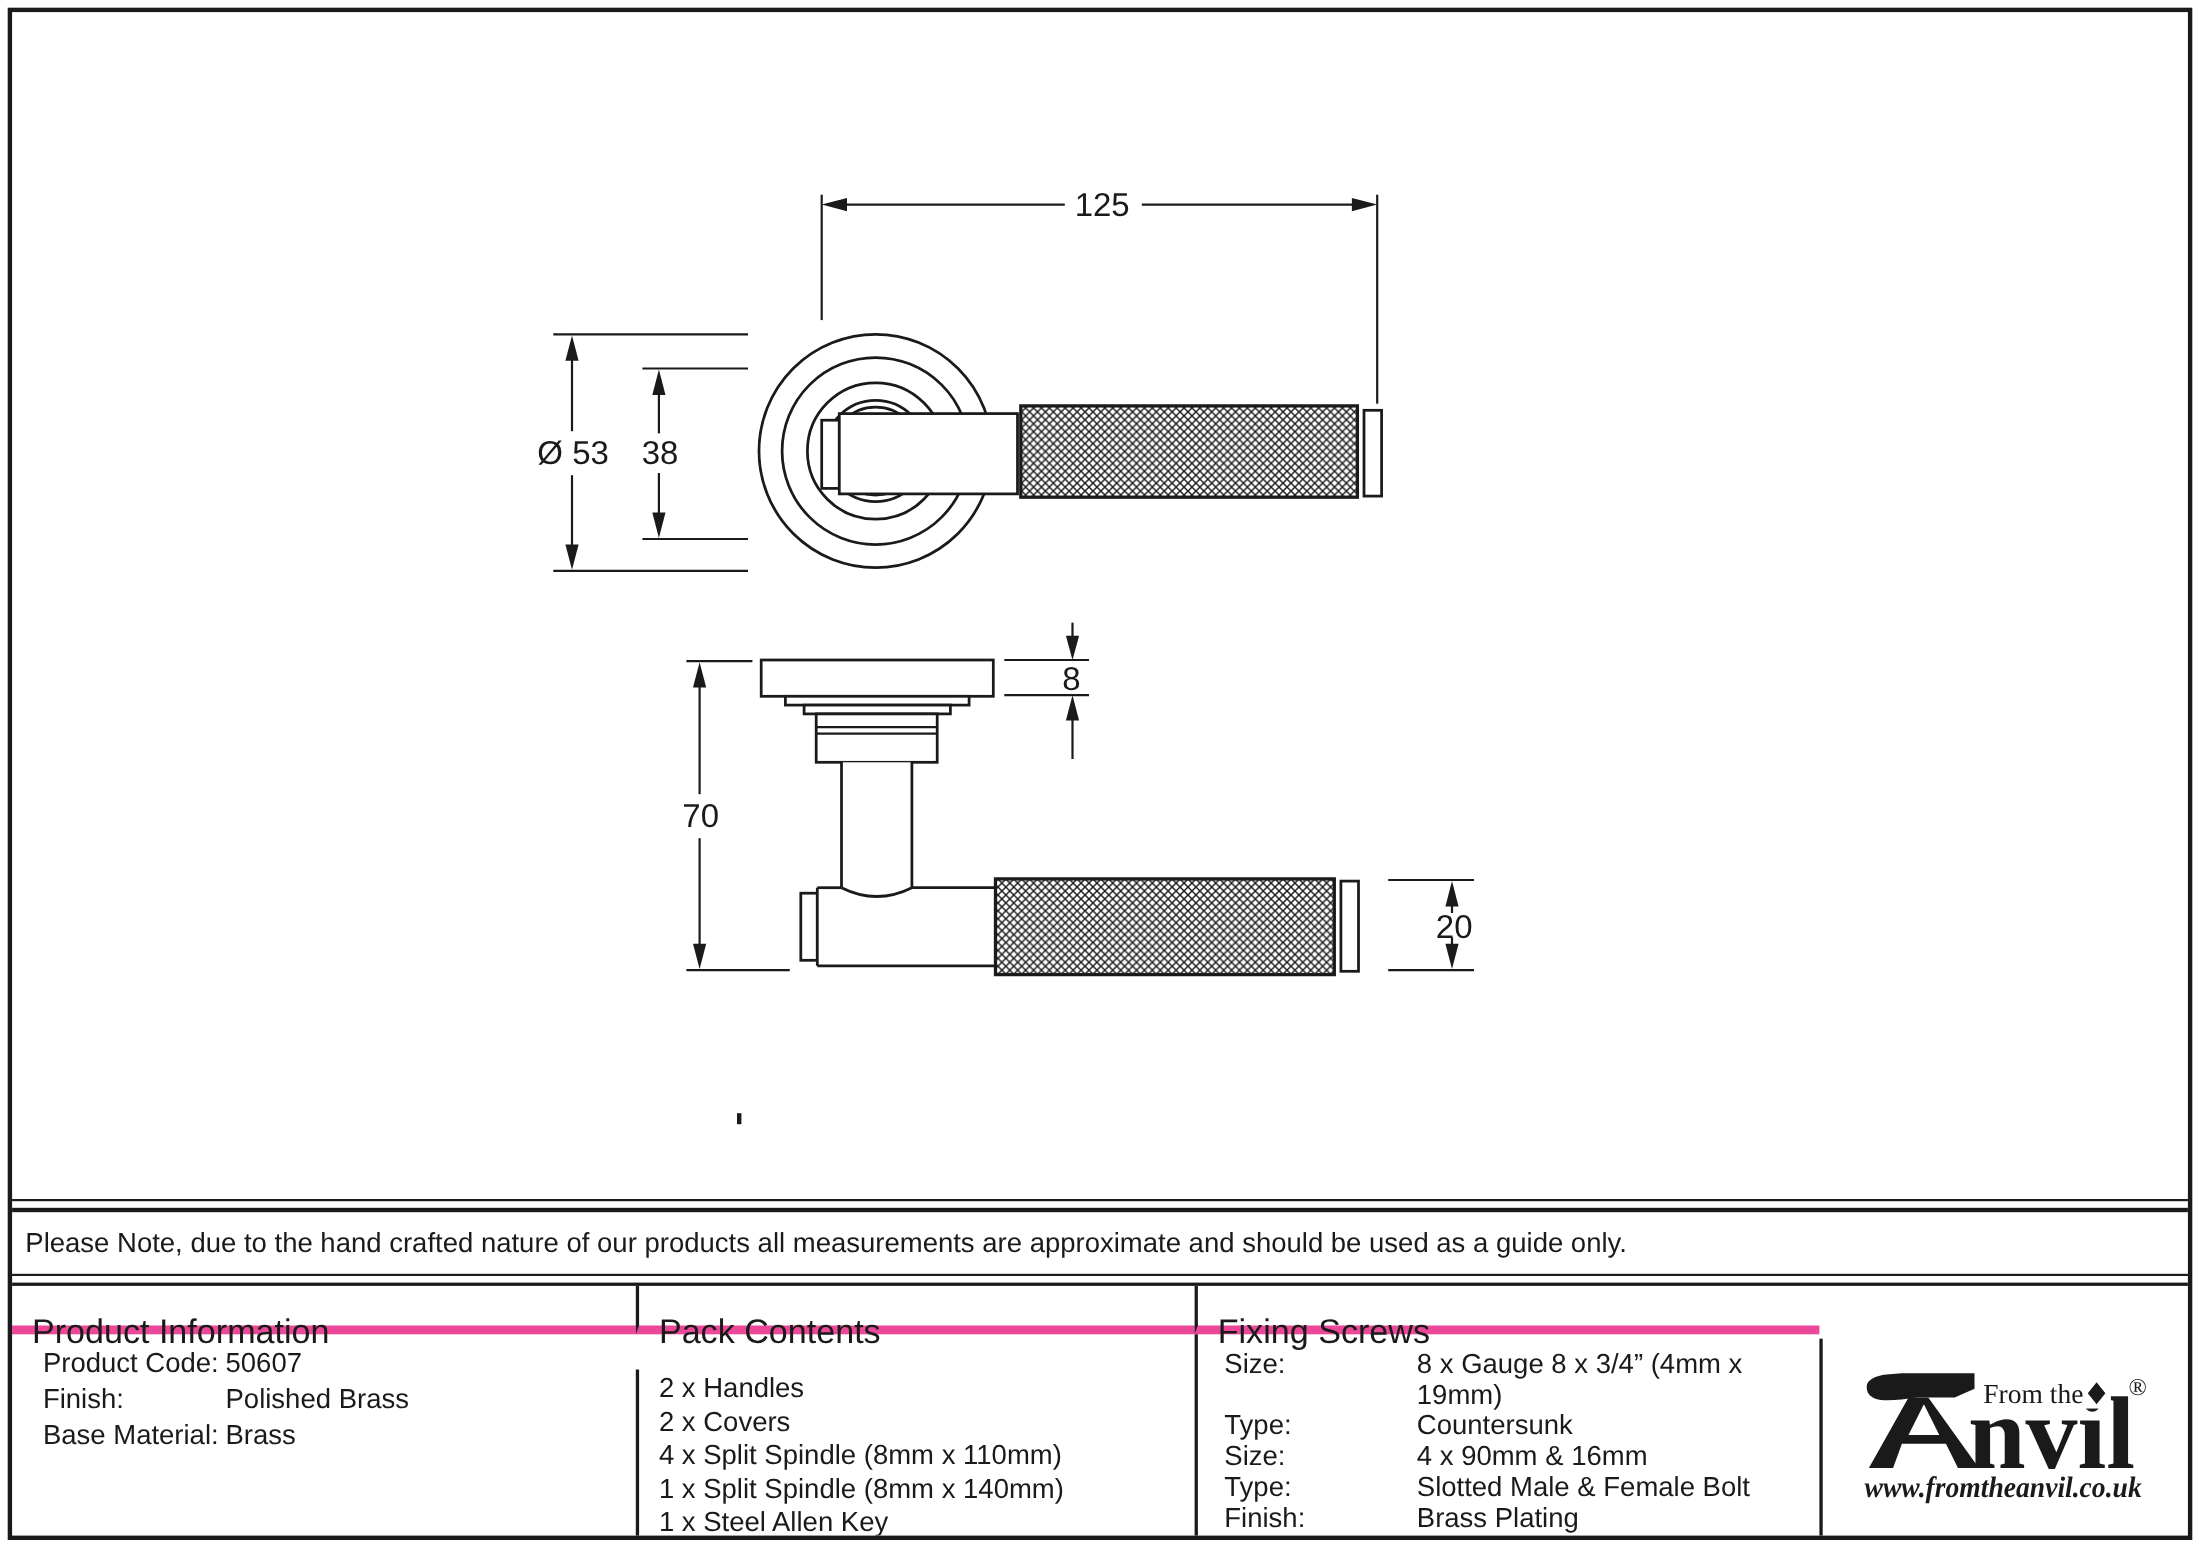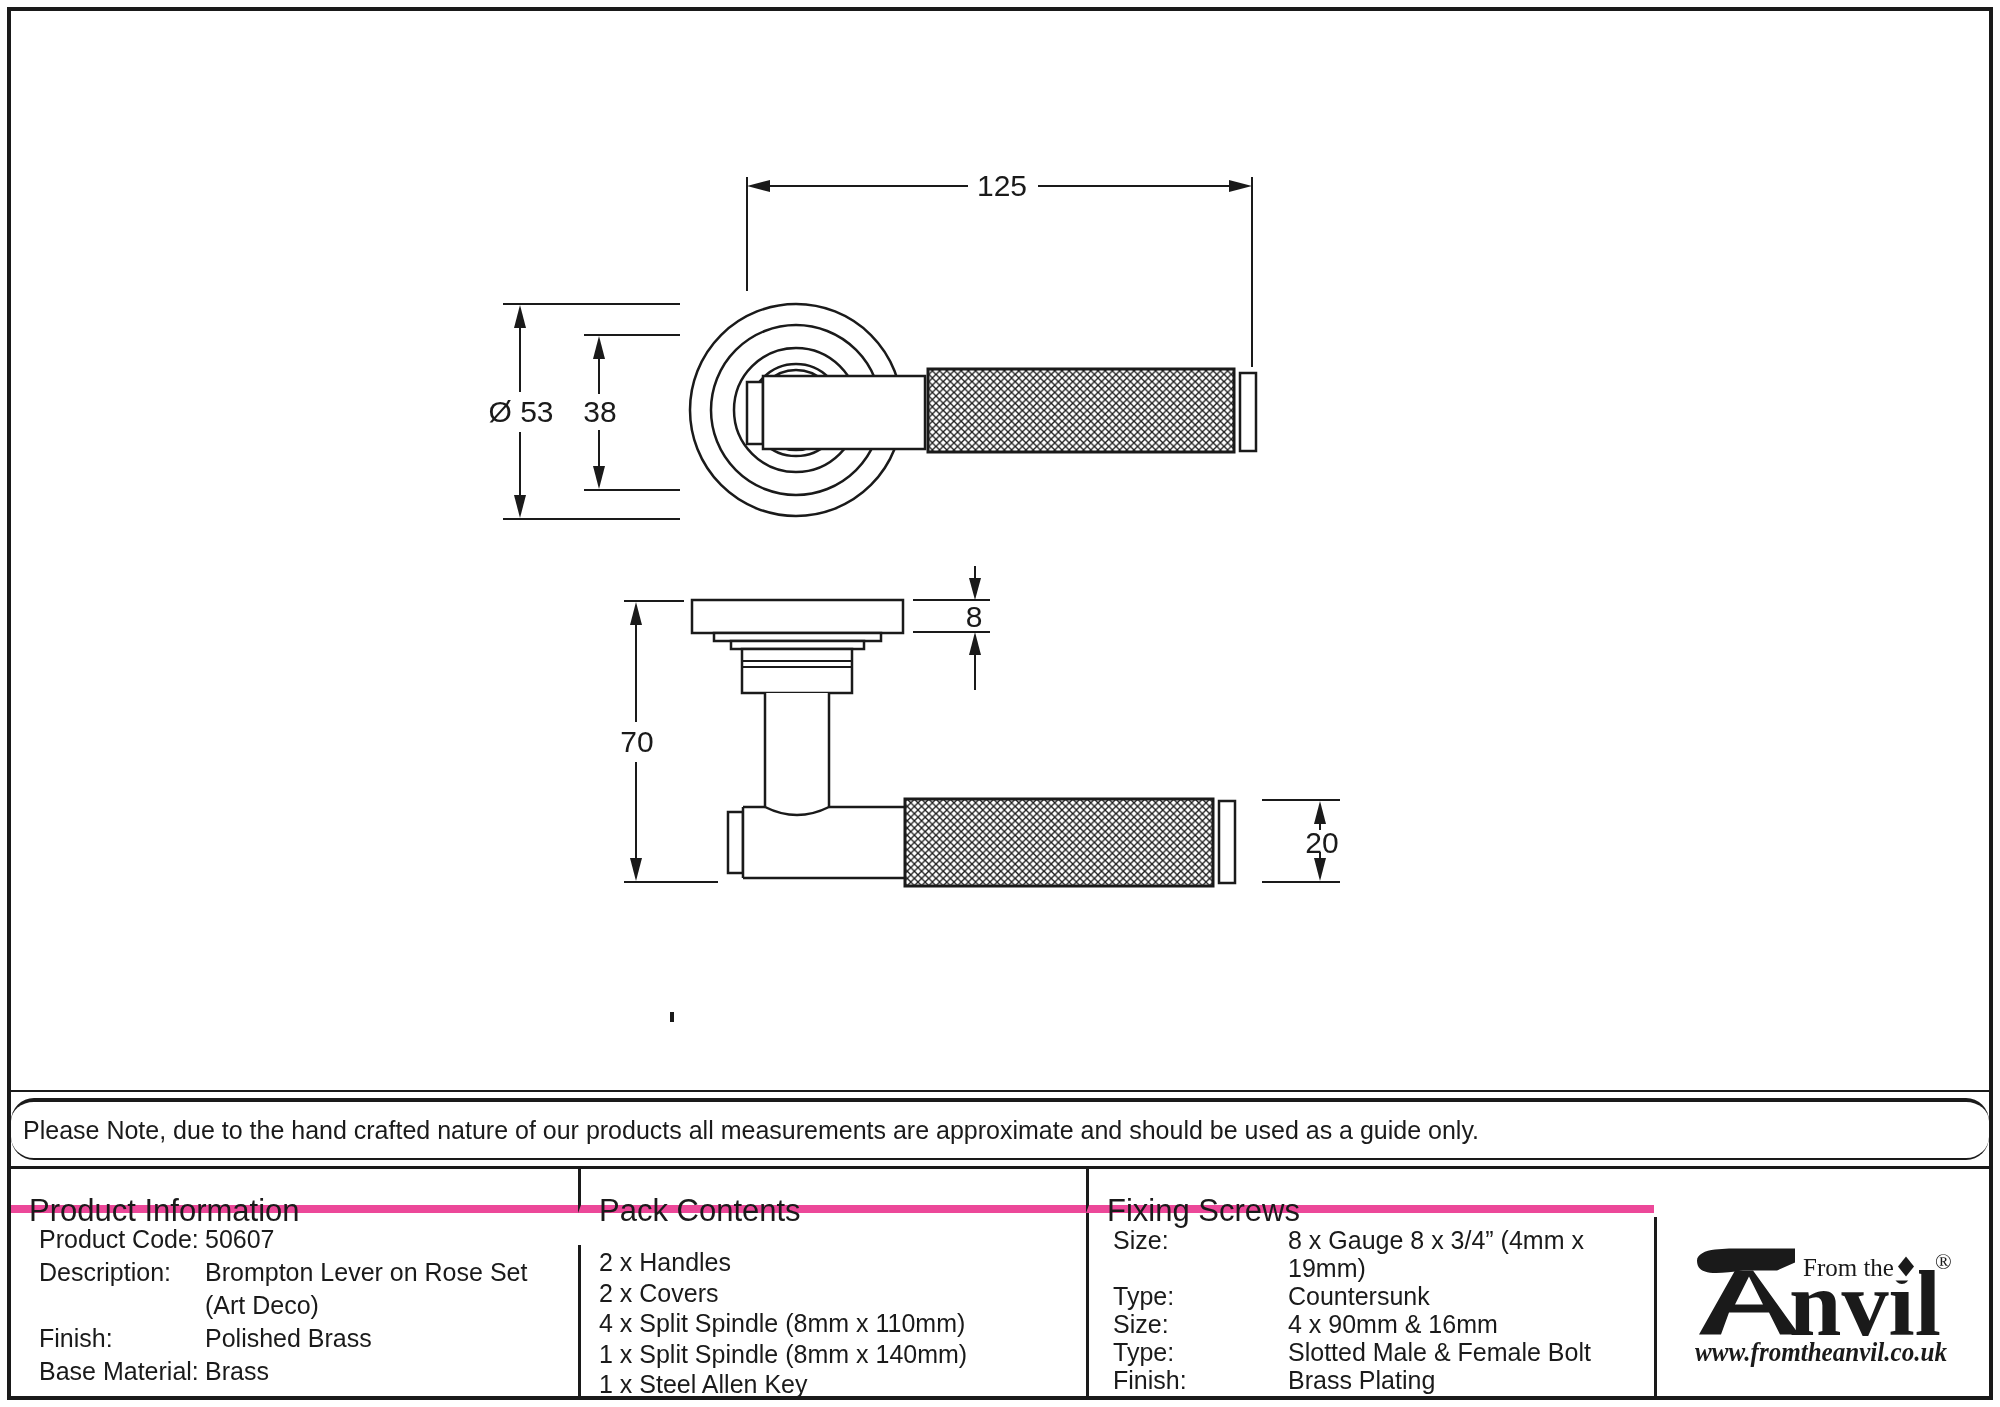--- a/index.html
+++ b/index.html
@@ -15,21 +15,21 @@
   .drawing-svg line, .drawing-svg path.ln { stroke:#1a1a1a; fill:none; }
   .drawing-svg .obj { stroke:#1a1a1a; stroke-width:2.5px; fill:#ffffff; }
   .drawing-svg .dim { stroke-width:2px; }
   .drawing-svg .ah { fill:#1a1a1a; stroke:none; }
   .drawing-svg text { font-family:"Liberation Sans", sans-serif; font-size:30px; fill:#1a1a1a; }
 
   .pre-rule { position:absolute; left:11px; right:11px; top:1090px; height:2px; background:#1a1a1a; }
   .note-row {
     position:absolute; left:11px; right:11px; top:1098px; height:62px;
     border-top:4px solid #1a1a1a; border-bottom:2px solid #1a1a1a; box-sizing:border-box;
-    display:flex; align-items:center; padding-left:12px; font-size:25px;border-radius:23px;
+    display:flex; align-items:center; padding-left:12px; font-size:25px;
   }
 
   .spec-table {
     position:absolute; left:11px; right:11px; top:1166px; bottom:11px;
     border-top:3px solid #1a1a1a; box-sizing:border-box;
     display:grid; grid-template-columns:567px 508px 568px 1fr; grid-template-rows:44px 1fr;
   }
   .spec-table .th {
     font-size:31px; padding:24px 0 0 18px; border-bottom:8px solid #ec4899; box-sizing:border-box;
   }
@@ -187,25 +187,20 @@
         <text class="serif" x="12" y="116" font-size="27" font-style="italic" font-weight="bold" textLength="252" lengthAdjust="spacingAndGlyphs">www.fromtheanvil.co.uk</text>
       </svg>
     </div>
 
     <div class="td product">
       <div class="kv">
         <span class="lbl">Product Code:</span>
         <span class="val">50607</span>
       </div>
       <div class="kv">
-        <span class="lbl">Description:</span>
-        <span class="val">Brompton Lever on Rose Set
-(Art Deco)</span>
-      </div>
-      <div class="kv">
         <span class="lbl">Finish:</span>
         <span class="val">Polished Brass</span>
       </div>
       <div class="kv">
         <span class="lbl">Base Material:</span>
         <span class="val">Brass</span>
       </div>
     </div>
 
     <div class="td pack bl">

